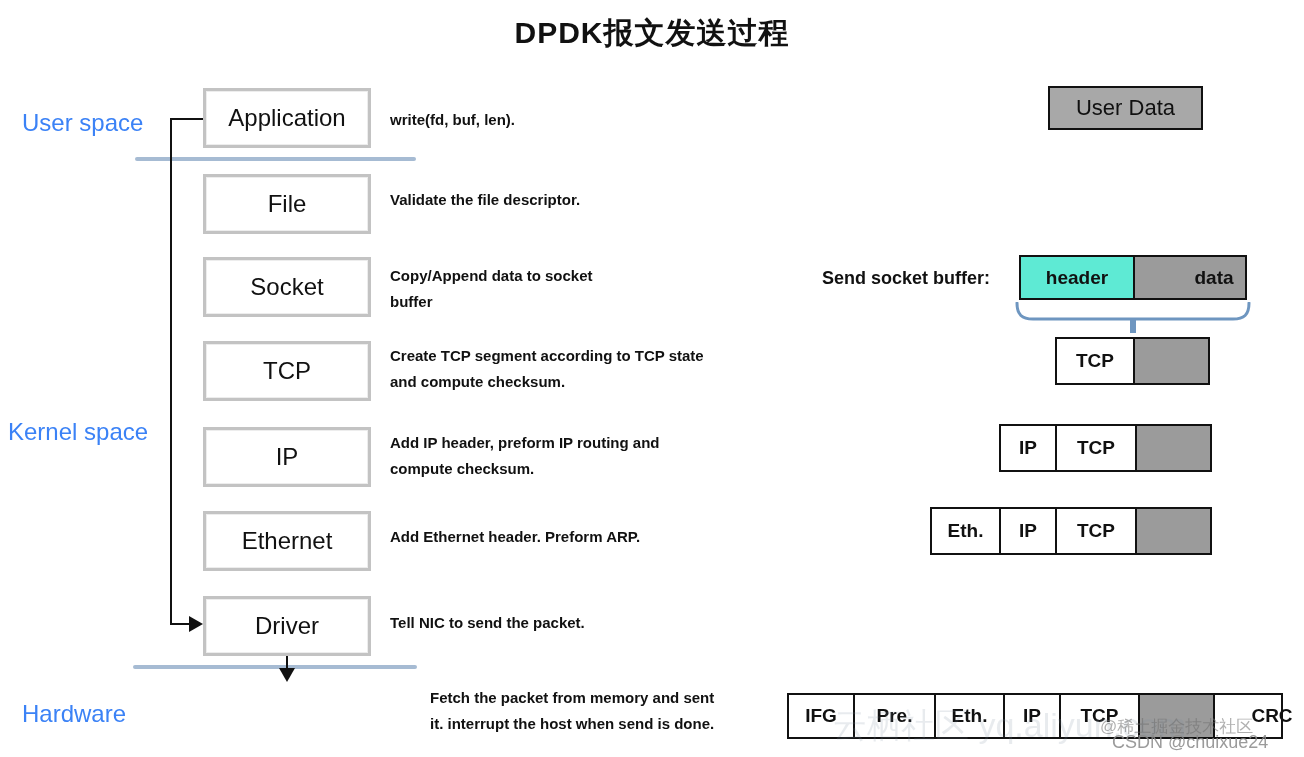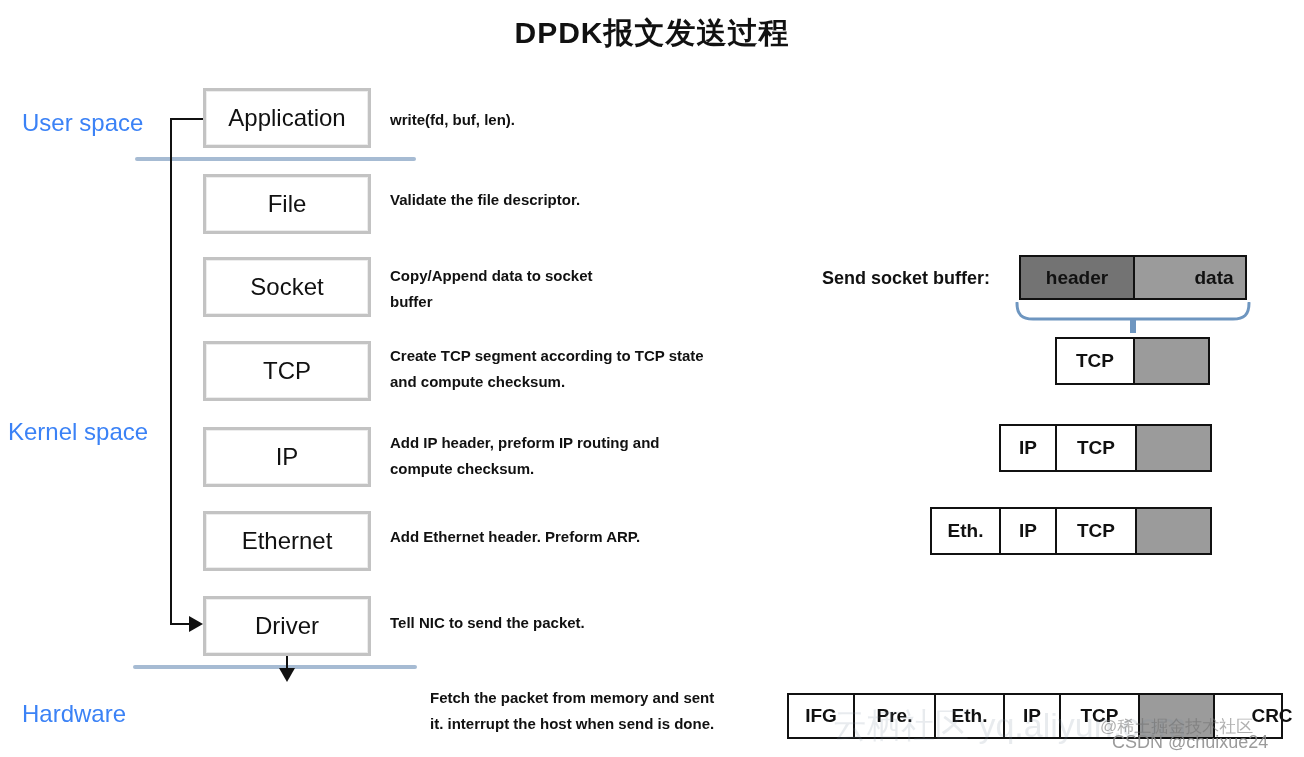--- a/index.html
+++ b/index.html
@@ -44,21 +44,21 @@
     position: absolute; display: flex; background: #fff;
     border: 2px solid #111;
   }
   .pcell {
     display: flex; align-items: center; justify-content: center;
     font-size: 19px; font-weight: 700; color: #111;
     border-right: 2px solid #111; background: #fff;
   }
   .pcell:last-child { border-right: none; padding-left: 48px; }
   .pcell.gray { background: #9b9b9b; }
-  .pcell.lightgray { background: #737373; text-align: right; }
+  .pcell.lightgray { background: #5eead4; text-align: right; }
   .wm-big {
     position: absolute; left: 833px; top: 703px; font-size: 34px; color: #7c8da0;
     opacity: 0.17; white-space: nowrap; pointer-events: none; z-index: 6;
   }
   .wm-s1 {
     position: absolute; left: 1100px; top: 715px; font-size: 17px; color: #6f6f6f;
     opacity: 0.55; white-space: nowrap; pointer-events: none; z-index: 6;
   }
   .wm-s2 {
     position: absolute; left: 1112px; top: 732px; font-size: 18px; color: #8a8a8a;
@@ -101,20 +101,21 @@
 buffer</div>
   <div class="desc" style="top:343px;">Create TCP segment according to TCP state
 and compute checksum.</div>
   <div class="desc" style="top:430px;">Add IP header, preform IP routing and
 compute checksum.</div>
   <div class="desc" style="top:524px;">Add Ethernet header. Preform ARP.</div>
   <div class="desc" style="top:610px;">Tell NIC to send the packet.</div>
   <div class="desc" style="top:685px;margin-left:40px;">Fetch the packet from memory and sent
 it. interrupt the host when send is done.</div>
 
+  <div class="user-data-box">User Data</div>
 
   <div class="ssb-label">Send socket buffer:</div>
   <div class="prow" style="left:1019px; top:255px; height:45px;">
     <div class="pcell lightgray" style="width:114px;">header</div>
     <div class="pcell gray" style="width:110px;">data</div>
   </div>
 
   <svg style="position:absolute; left:1014px; top:302px;" width="238" height="34" viewBox="0 0 238 34">
     <path d="M3,1 C3,13 8,17 19,17 L219,17 C230,17 235,13 235,1" fill="none" stroke="#6e96c0" stroke-width="3" stroke-linecap="round"></path>
     <path d="M119,17 L119,31" fill="none" stroke="#6e96c0" stroke-width="6"></path>

